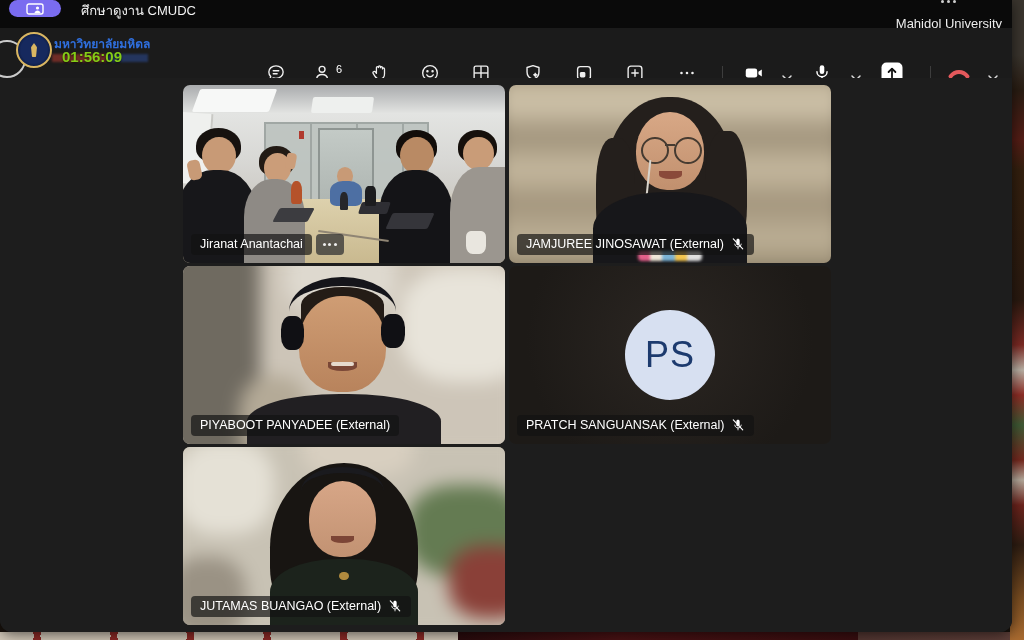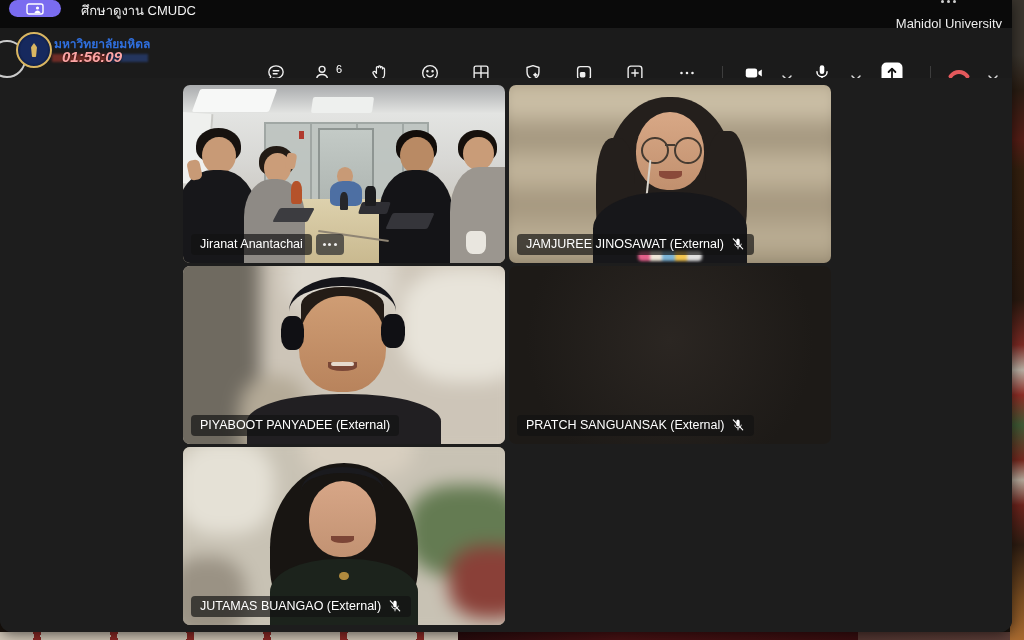--- a/index.html
+++ b/index.html
@@ -40,21 +40,21 @@
   #toolbar{left:0;top:28px;width:100%;height:50px;background:#1b1b1b;border-bottom:1px solid #151515;}
   #org-bubble{left:-12px;top:12px;width:34px;height:34px;border-radius:50%;border:2px solid #e9e9e9;opacity:.85;}
   #org-seal{left:16px;top:4px;width:32px;height:32px;border-radius:50%;
     background:radial-gradient(circle,#16295e 0 58%,#0f1f4a 70%);border:2px solid #d9b662;
     display:flex;align-items:center;justify-content:center;}
   #org-seal i{width:10px;height:14px;background:#d9b662;border-radius:50% 50% 40% 40%;display:block;
     clip-path:polygon(50% 0,80% 30%,70% 100%,30% 100%,20% 30%);}
   #org-name{left:54px;top:6px;font-size:12px;color:#2f6fde;font-weight:700;}
   #org-redline{left:52px;top:26px;width:54px;height:8px;background:#b43a30;opacity:.55;filter:blur(1px);}
   #org-blueline{left:108px;top:26px;width:40px;height:8px;background:#2f55b0;opacity:.45;filter:blur(1px);}
-  #meeting-timer{left:62px;top:20px;font-size:15px;font-weight:700;color:#fca5a5;text-shadow:0 1px 2px rgba(0,0,0,.7);font-style:italic;}
+  #meeting-timer{left:62px;top:20px;font-size:15px;font-weight:700;color:#84cc16;text-shadow:0 1px 2px rgba(0,0,0,.7);}
 
   .tbtn{position:absolute;top:33px;width:52px;text-align:center;cursor:default;}
   .ticon{height:24px;display:flex;align-items:center;justify-content:center;}
   .tlbl{font-size:11px;color:#ececec;margin-top:2px;}
   .tdiv{position:absolute;top:38px;width:1px;height:28px;background:#3d3d3d;}
   .chev{position:absolute;top:44px;width:14px;height:12px;}
   .badge6{font-size:11px;color:#fff;margin-left:2px;margin-top:-8px;}
 
   
   #stage{left:0;top:78px;width:100%;height:554px;background:#1d1d1d;}
@@ -368,20 +368,23 @@
         <div class="s" style="left:20%;top:72%;width:60%;height:32%;background:#211f22;border-radius:48% 48% 0 0;"></div>
       </div>
       <div class="namebar">
         <div class="chip">
           <span>PIYABOOT PANYADEE (External)</span>
         </div>
       </div>
     </div>
 
     <div class="tile t-r2 t-c2 vign">
+      <div class="initials-circle">
+        <span>PS</span>
+      </div>
       <div class="namebar">
         <div class="chip">
           <span>PRATCH SANGUANSAK (External)</span>
           <svg width="14" height="14" viewBox="0 0 16 16">
             <path d="M8 2.1c-1.1 0-1.9.8-1.9 1.9v3.6c0 1.1.8 1.9 1.9 1.9s1.9-.8 1.9-1.9V4c0-1.1-.8-1.9-1.9-1.9z" fill="#fff"></path>
             <path d="M4.3 8.1c.2 1.9 1.8 3.3 3.7 3.3s3.5-1.4 3.7-3.3" stroke="#fff" fill="none" stroke-linecap="round"></path>
             <line x1="8" y1="11.4" x2="8" y2="13.6" stroke="#fff" stroke-linecap="round"></line>
             <line x1="2.6" y1="2.2" x2="13.4" y2="13.6" stroke="#fff" stroke-width="1.3" stroke-linecap="round"></line>
           </svg>
         </div>

